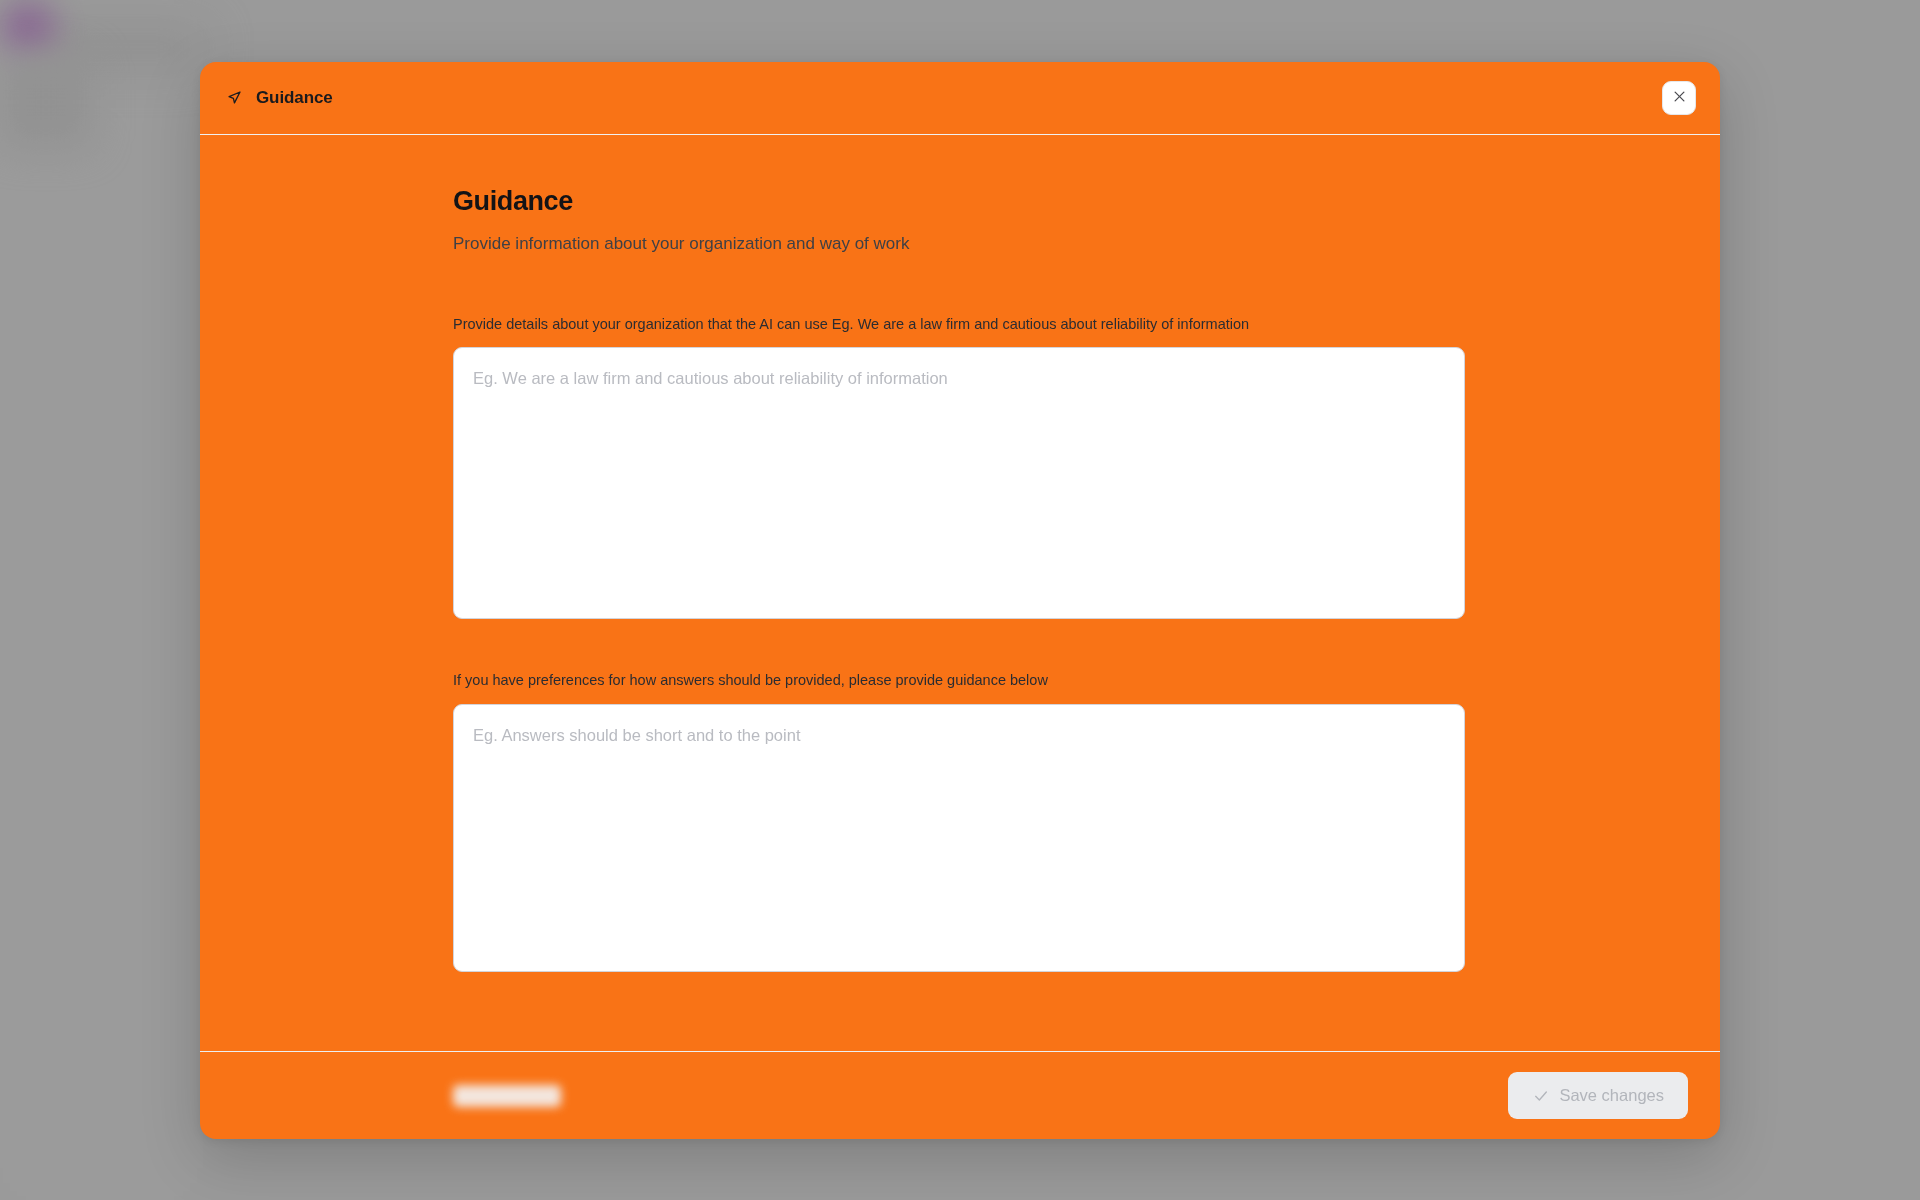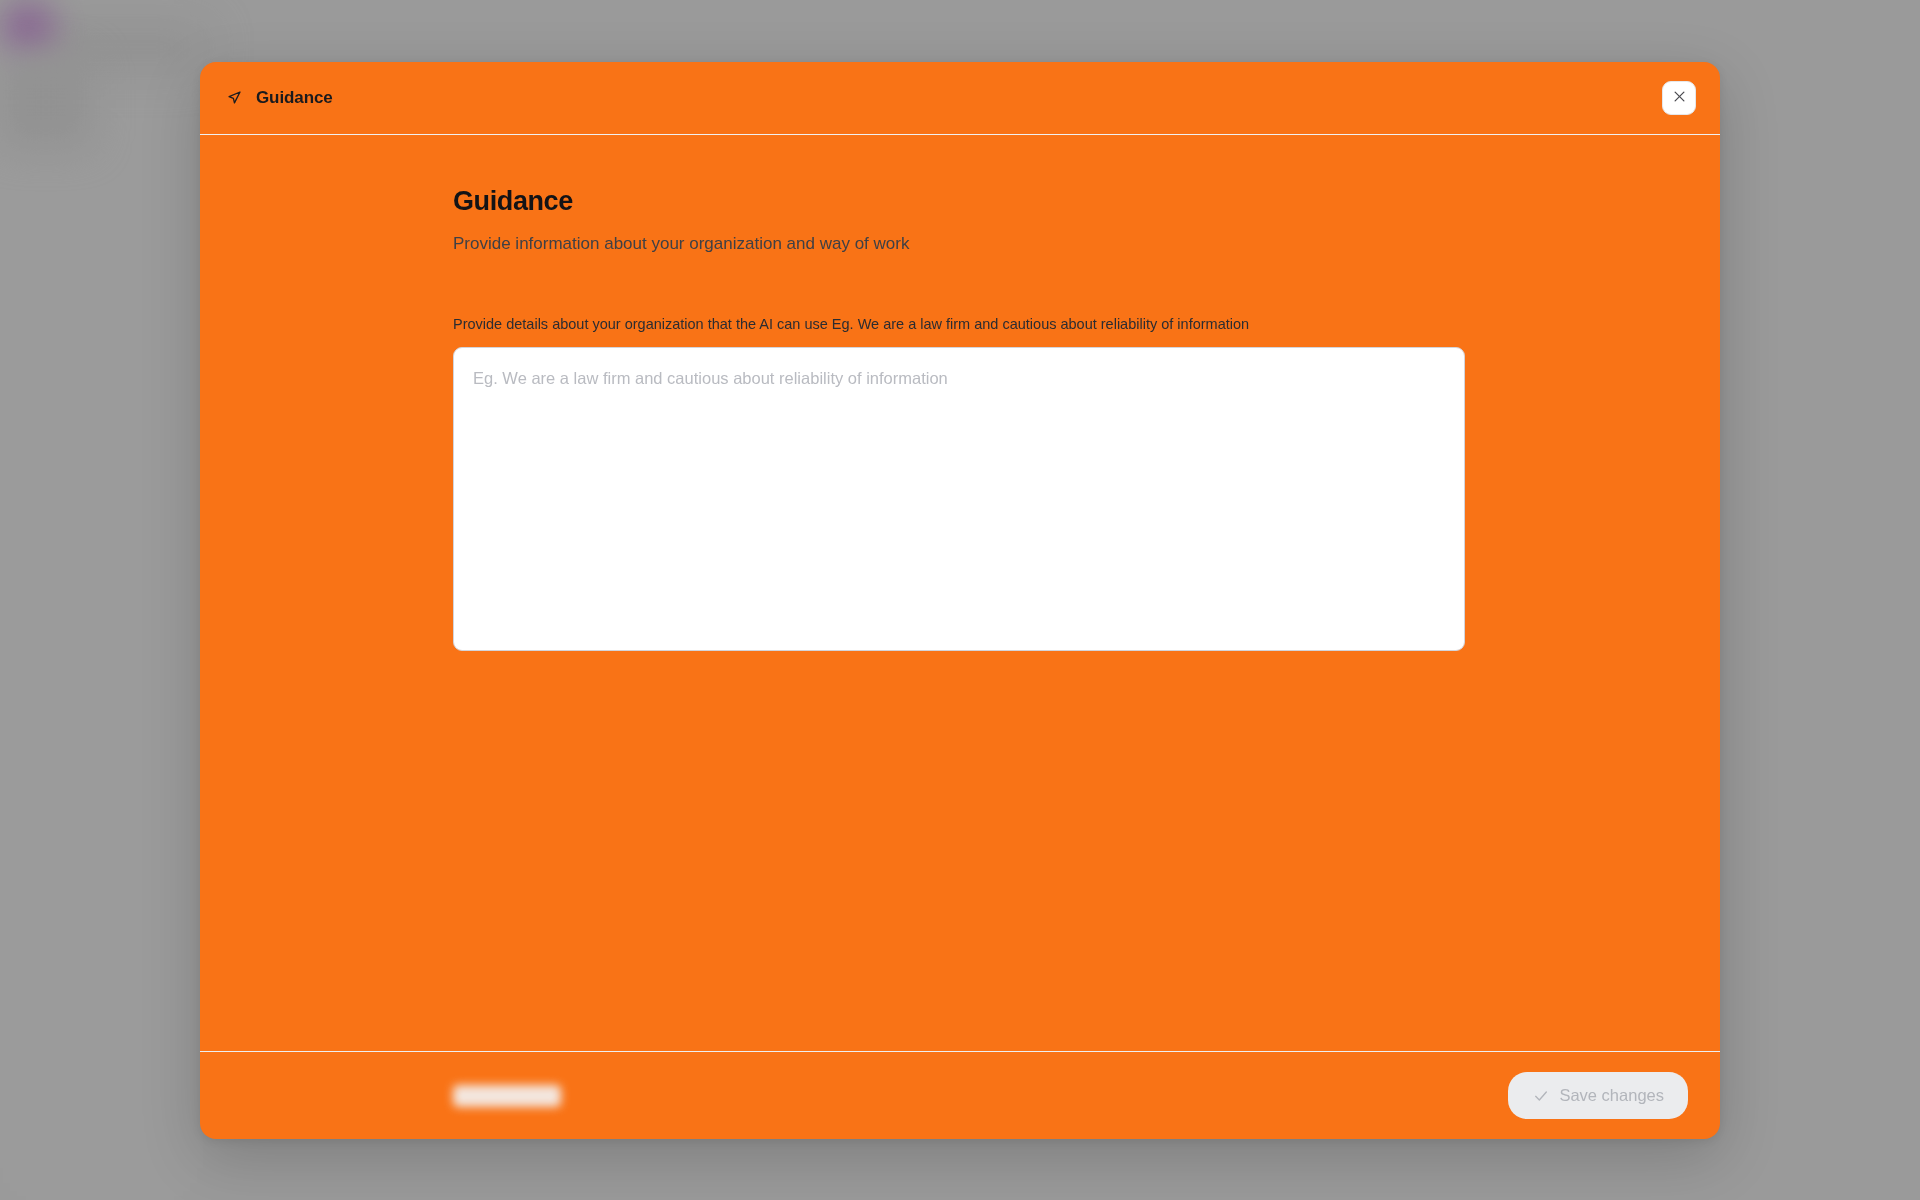--- a/index.html
+++ b/index.html
@@ -165,21 +165,21 @@
     background: #ffffff;
     padding: 19px 19px;
     font-family: "Liberation Sans", sans-serif;
     font-size: 16.5px;
     color: #26272c;
     line-height: 1.45;
     resize: none;
     outline: none;
   }
   .field-textarea::placeholder { color: #b9bbc1; }
-  .ta-tall   { height: 304px; }
+  .ta-tall   { height: 272px; }
   .ta-medium { height: 268px; }
 
   
   .modal-footer {
     flex: 0 0 88px;
     height: 88px;
     border-top: 1px solid #eeeff0;
     display: flex;
     align-items: center;
     justify-content: space-between;
@@ -194,21 +194,21 @@
     filter: blur(5px);
     opacity: 0.9;
   }
   .save-button {
     display: inline-flex;
     align-items: center;
     gap: 10px;
     background: #ebecee;
     color: #b2b5bb;
     border: none;
-    border-radius: 19px;
+    border-radius: 9px;
     font-family: "Liberation Sans", sans-serif;
     font-size: 16.5px;
     font-weight: 400;
     padding: 14px 24px;
     cursor: default;
   }
   .save-button .check {
     width: 17px;
     height: 17px;
     display: inline-flex;
@@ -254,20 +254,24 @@
 
       <h1 class="page-title">Guidance</h1>
 
       <p class="page-subtitle">Provide information about your organization and way of work</p>
 
       <div class="field-block">
         <label class="field-label">Provide details about your organization that the AI can use Eg. We are a law firm and cautious about reliability of information</label>
         <textarea class="field-textarea ta-tall" placeholder="Eg. We are a law firm and cautious about reliability of information" style=""></textarea>
       </div>
 
+      <div class="field-block">
+        <label class="field-label">If you have preferences for how answers should be provided, please provide guidance below</label>
+        <textarea class="field-textarea ta-medium" placeholder="Eg. Answers should be short and to the point" style=""></textarea>
+      </div>
 
     </div>
   </div>
 
   <div class="modal-footer">
     <div class="footer-ghost"></div>
     <button class="save-button" disabled="">
       <span class="check">
         <svg width="16" height="16" viewBox="0 0 24 24" fill="none" stroke="currentColor" stroke-width="2" stroke-linecap="round" stroke-linejoin="round">
           <polyline points="4,12.5 9.5,18 20,6"></polyline>

